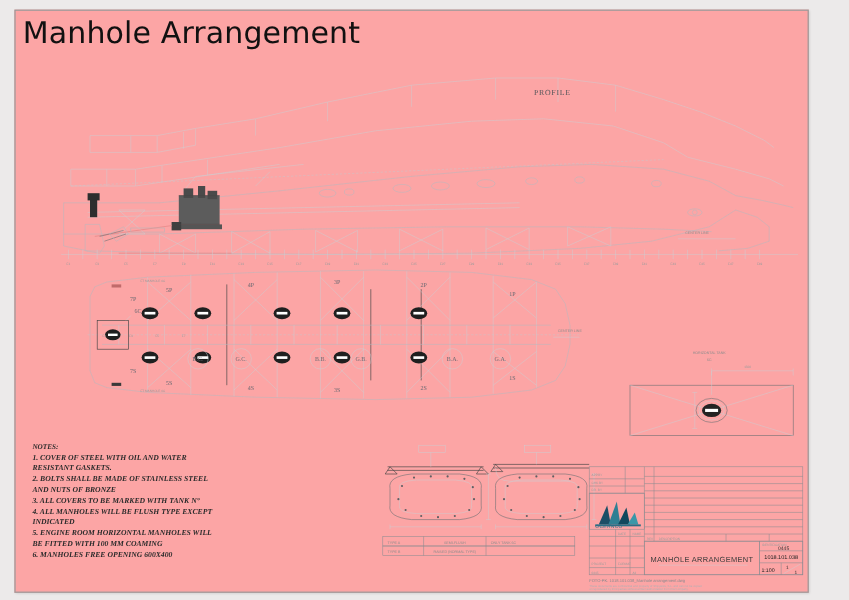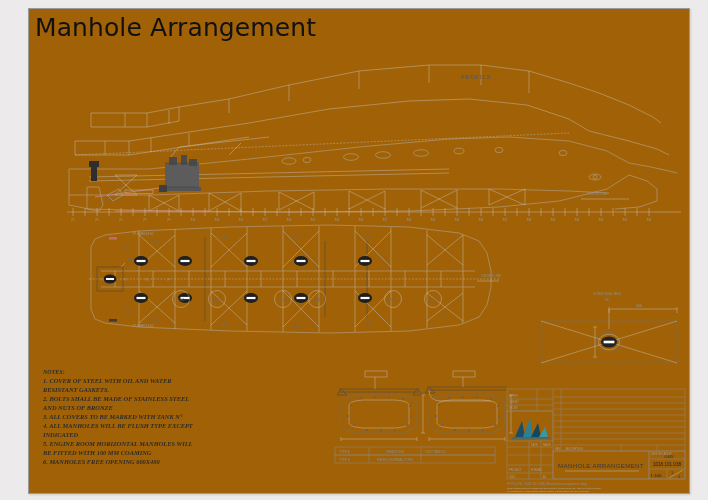--- a/index.html
+++ b/index.html
@@ -4,22 +4,22 @@
 <style>
   html,body{margin:0;padding:0;}
   body{
     width:708px;height:500px;
     background:#eceaea;
     font-family:"Liberation Serif", serif;
     overflow:hidden;
     position:relative;
   }
   .page{
-    position:absolute;left:28px;top:8px;width:660px;height:484px;
-    background:#a16207;border:1px solid #9a9a9a;
+    position:absolute;left:12px;top:8px;width:660px;height:484px;
+    background:#fca5a5;border:1px solid #9a9a9a;
     box-shadow:1px 1px 2px rgba(0,0,0,.12);
     overflow:hidden;
   }
   .dwg-title{
     position:absolute;left:6px;top:4px;
     font-family:"DejaVu Sans", sans-serif;
     font-size:25px;color:#111;letter-spacing:.1px;white-space:nowrap;
   }
   svg{position:absolute;left:0;top:0;}
   .ti{font-family:"Liberation Serif",serif;font-style:italic;font-weight:bold;fill:#2b2b2b;}

